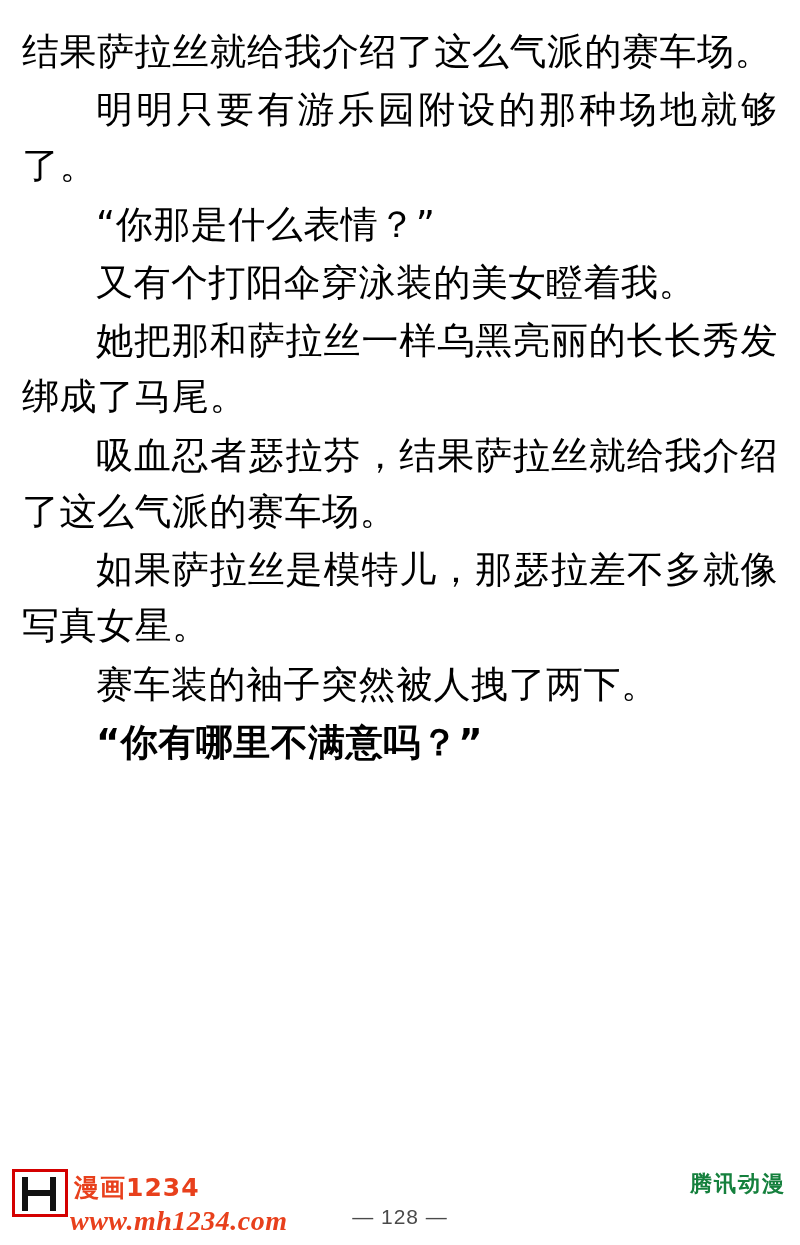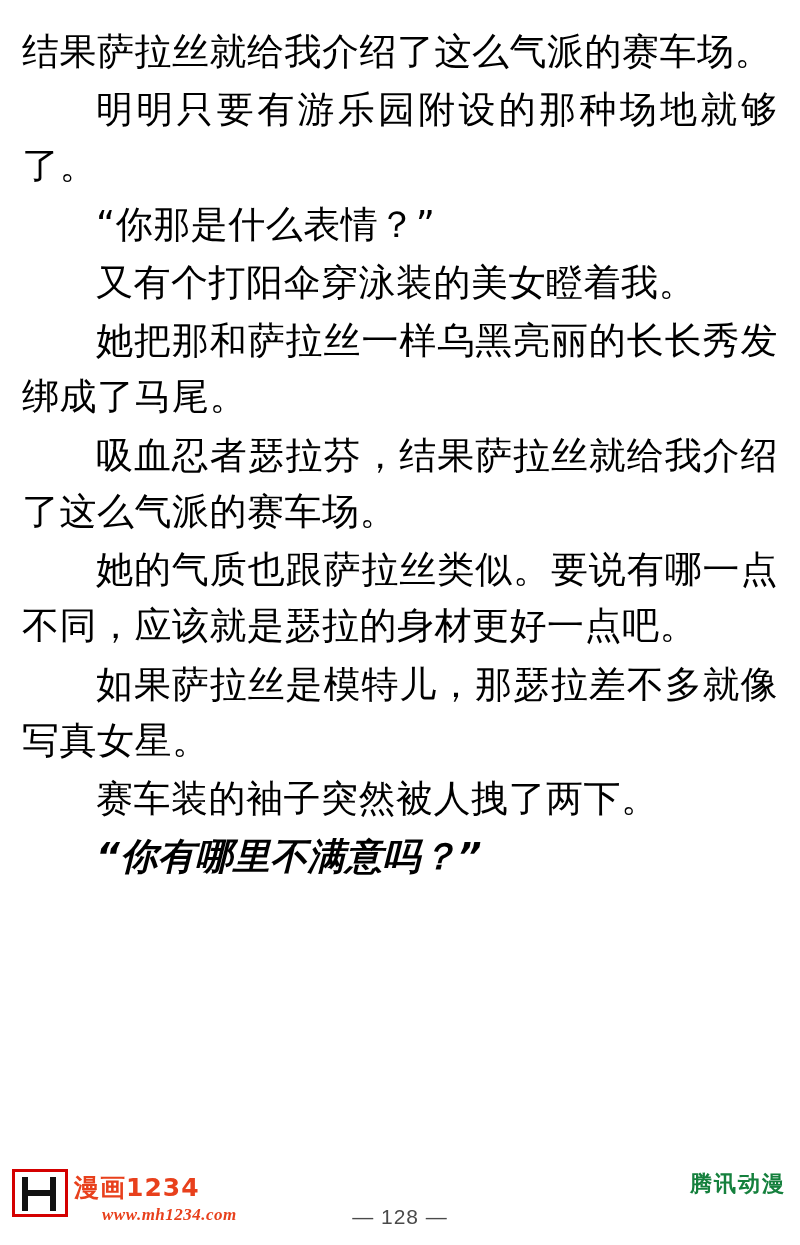--- a/index.html
+++ b/index.html
@@ -33,21 +33,20 @@
     margin: 0 0 2px 0;
     text-align: justify;
     text-justify: inter-character;
     font-weight: 500;
   }
   .para.indent {
     text-indent: 74px;
   }
   .para.bold {
     font-weight: 700;
-    font-style: italic;
   }
   .footer {
     position: absolute;
     left: 0;
     right: 0;
     bottom: 0;
     height: 86px;
   }
   .page-number {
     position: absolute;
@@ -102,27 +101,26 @@
     font-size: 25px;
     font-weight: 700;
     color: #e8401c;
     letter-spacing: 1px;
     font-family: "DejaVu Sans", sans-serif;
   }
   .logo-url {
     position: absolute;
     left: 62px;
     top: 38px;
-    font-size: 17px;
+    font-size: 28px;
     font-weight: 700;
     color: #e8401c;
     font-style: italic;
     font-family: "Liberation Serif", serif;
     letter-spacing: 0.5px;
-    margin-left: 32px;
   }
   .logo-right {
     position: absolute;
     right: 14px;
     bottom: 46px;
     font-size: 22px;
     font-weight: 700;
     color: #15803d;
     letter-spacing: 2px;
     font-family: "DejaVu Sans", sans-serif;
@@ -133,21 +131,20 @@
 
 <div class="page">
 
   <div class="text-body">
     <p class="para">结果萨拉丝就给我介绍了这么气派的赛车场。</p>
     <p class="para indent">明明只要有游乐园附设的那种场地就够了。</p>
     <p class="para indent">“你那是什么表情？”</p>
     <p class="para indent">又有个打阳伞穿泳装的美女瞪着我。</p>
     <p class="para indent">她把那和萨拉丝一样乌黑亮丽的长长秀发绑成了马尾。</p>
     <p class="para indent">吸血忍者瑟拉芬，结果萨拉丝就给我介绍了这么气派的赛车场。</p>
-    <p class="para indent">她的气质也跟萨拉丝类似。要说有哪一点不同，应该就是瑟拉的身材更好一点吧。</p>
     <p class="para indent">如果萨拉丝是模特儿，那瑟拉差不多就像写真女星。</p>
     <p class="para indent">赛车装的袖子突然被人拽了两下。</p>
     <p class="para indent bold">“你有哪里不满意吗？”</p>
   </div>
 
   <div class="footer">
 
     <div class="logo-left">
       <div class="logo-mark">
         <div class="bar b1"></div>

